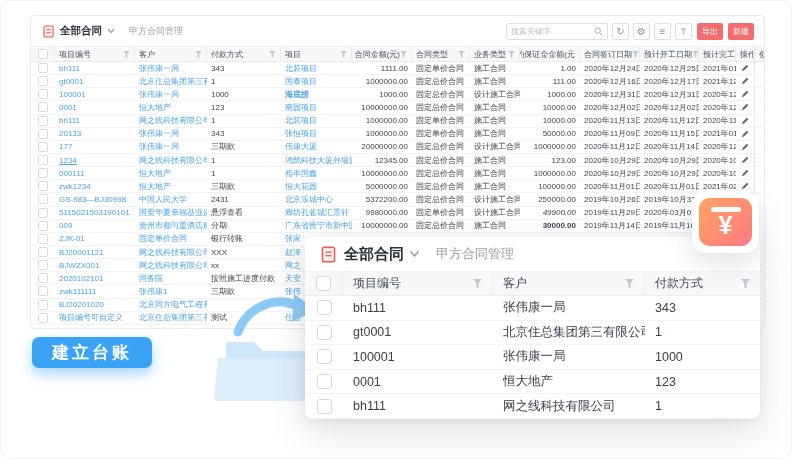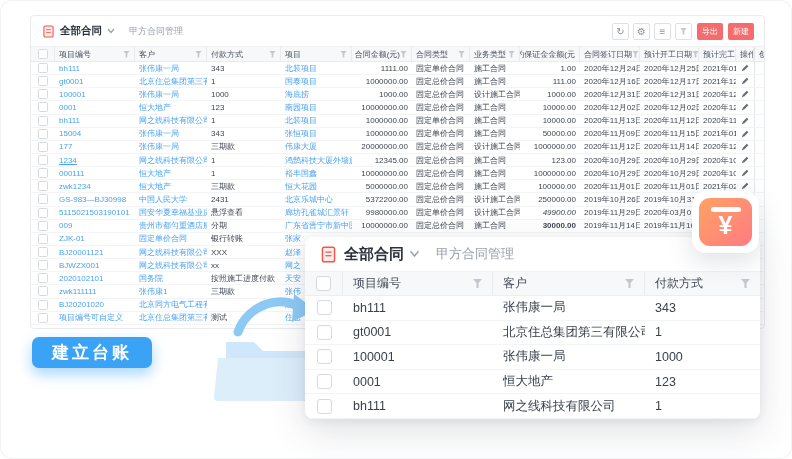--- a/index.html
+++ b/index.html
@@ -85,20 +85,27 @@
       <line x1="3.5" y1="8" x2="8.5" y2="8" stroke="#f0564a" stroke-width="1"></line>
     </svg>
     <span class="main-title">全部合同</span>
     <span class="chev">
       <svg width="8" height="6" viewBox="0 0 8 6">
           <polyline points="1,1 4,4.5 7,1" stroke="#9aa0a8" stroke-width="1.2" fill="none"></polyline>
         </svg>
     </span>
     <span class="main-sub">甲方合同管理</span>
     <span class="spacer"></span>
+    <div class="search-box">
+      <input type="text" placeholder="搜索关键字" style="">
+      <svg width="9" height="9" viewBox="0 0 10 10">
+        <circle cx="4" cy="4" r="3" fill="none" stroke="#a8adb5" stroke-width="1.1"></circle>
+        <line x1="6.3" y1="6.3" x2="9" y2="9" stroke="#a8adb5" stroke-width="1.1"></line>
+      </svg>
+    </div>
     <span class="icon-btn">↻</span>
     <span class="icon-btn">⚙</span>
     <span class="icon-btn">≡</span>
     <span class="icon-btn">
         <span class="funnel"></span>
       </span>
     <span class="btn-red">导出</span>
     <span class="btn-red">新建</span>
   </div>
   <div class="t-head">
@@ -199,21 +206,21 @@
         </div>
         <div class="b-cell pinned" style="width: 12px;"></div>
       </div>
       <div class="t-row">
         <div class="b-cell c-check" style="width: 24px; justify-content: center;">
           <span class="cb"></span>
         </div>
         <div class="b-cell blue" style="width: 80px;">100001</div>
         <div class="b-cell blue" style="width: 72px;">张伟康一局</div>
         <div class="b-cell" style="width: 74px;">1000</div>
-        <div class="b-cell blue" style="width: 71px;">海底捞</div>
+        <div class="b-cell blue" style="width: 71px; font-weight: bold;">海底捞</div>
         <div class="b-cell jright" style="width: 60px;">1000.00</div>
         <div class="b-cell" style="width: 58px;">固定总价合同</div>
         <div class="b-cell" style="width: 50px;">设计施工合同</div>
         <div class="b-cell jright" style="width: 60px;">1000.00</div>
         <div class="b-cell" style="width: 60px;">2020年12月31日</div>
         <div class="b-cell" style="width: 59px;">2020年12月31日</div>
         <div class="b-cell" style="width: 37px;">2020年12月3</div>
         <div class="b-cell" style="width: 18px; justify-content: center;">
           <svg width="8" height="8" viewBox="0 0 10 10">
             <path d="M1 9 L2.3 5.8 L7.3 0.8 L9.2 2.7 L4.2 7.7 Z" fill="#656c76"></path>
@@ -262,21 +269,21 @@
           <svg width="8" height="8" viewBox="0 0 10 10">
             <path d="M1 9 L2.3 5.8 L7.3 0.8 L9.2 2.7 L4.2 7.7 Z" fill="#656c76"></path>
           </svg>
         </div>
         <div class="b-cell pinned" style="width: 12px;"></div>
       </div>
       <div class="t-row">
         <div class="b-cell c-check" style="width: 24px; justify-content: center;">
           <span class="cb"></span>
         </div>
-        <div class="b-cell blue" style="width: 80px;">15004</div>
+        <div class="b-cell blue" style="width: 80px;">20133</div>
         <div class="b-cell blue" style="width: 72px;">张伟康一局</div>
         <div class="b-cell" style="width: 74px;">343</div>
         <div class="b-cell blue" style="width: 71px;">张恒项目</div>
         <div class="b-cell jright" style="width: 60px;">1000000.00</div>
         <div class="b-cell" style="width: 58px;">固定单价合同</div>
         <div class="b-cell" style="width: 50px;">施工合同</div>
         <div class="b-cell jright" style="width: 60px;">50000.00</div>
         <div class="b-cell" style="width: 60px;">2020年11月09日</div>
         <div class="b-cell" style="width: 59px;">2020年11月15日</div>
         <div class="b-cell" style="width: 37px;">2021年01月0</div>

